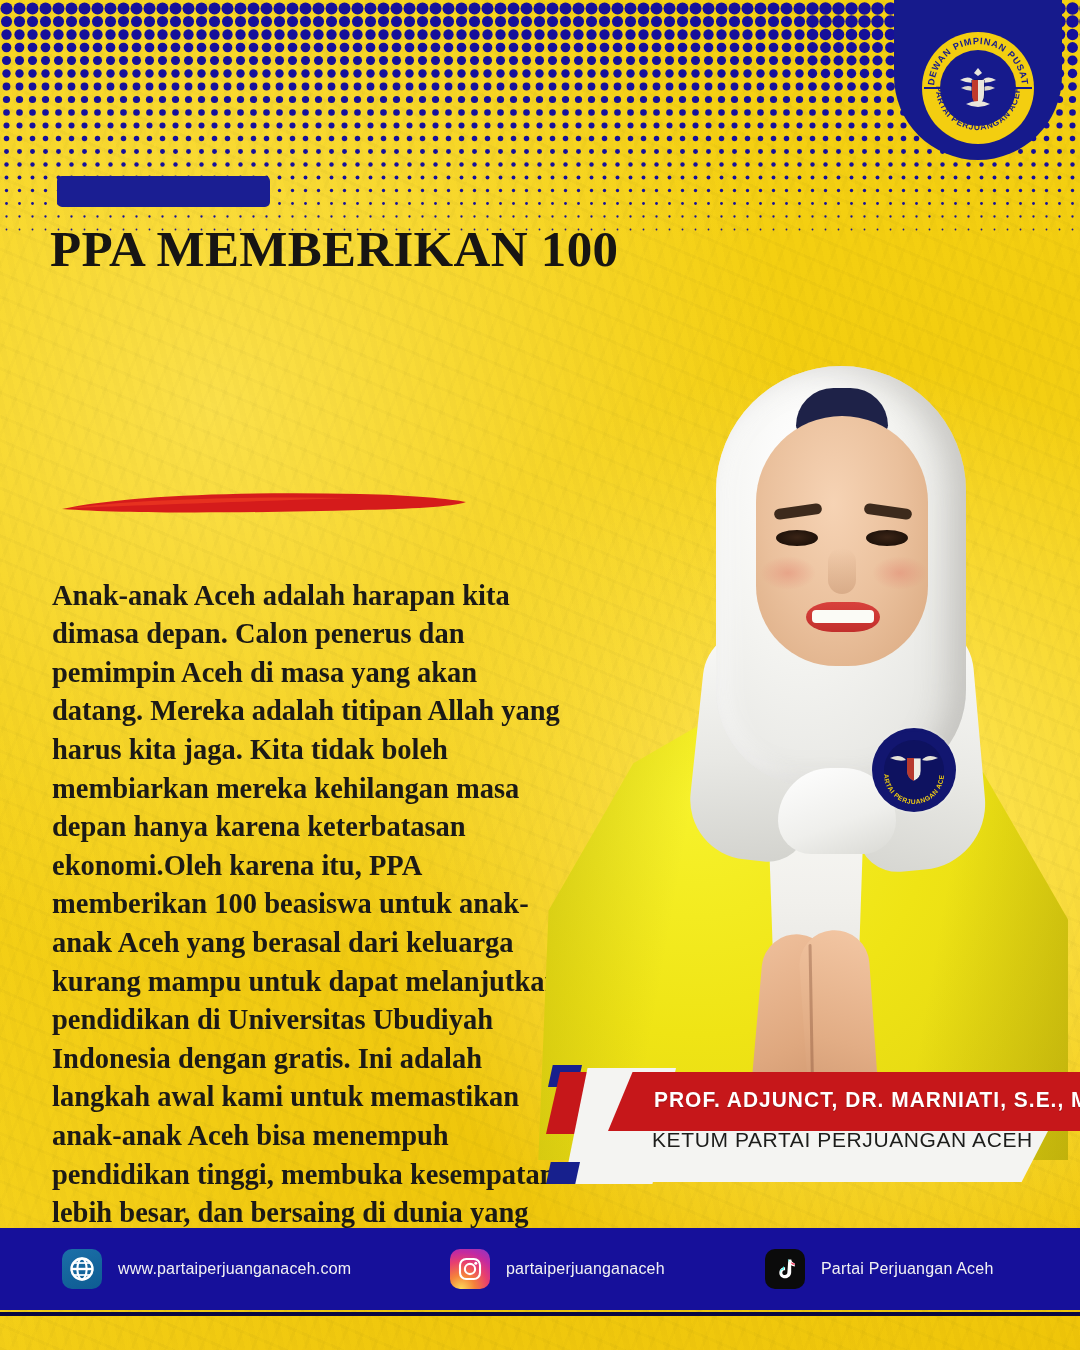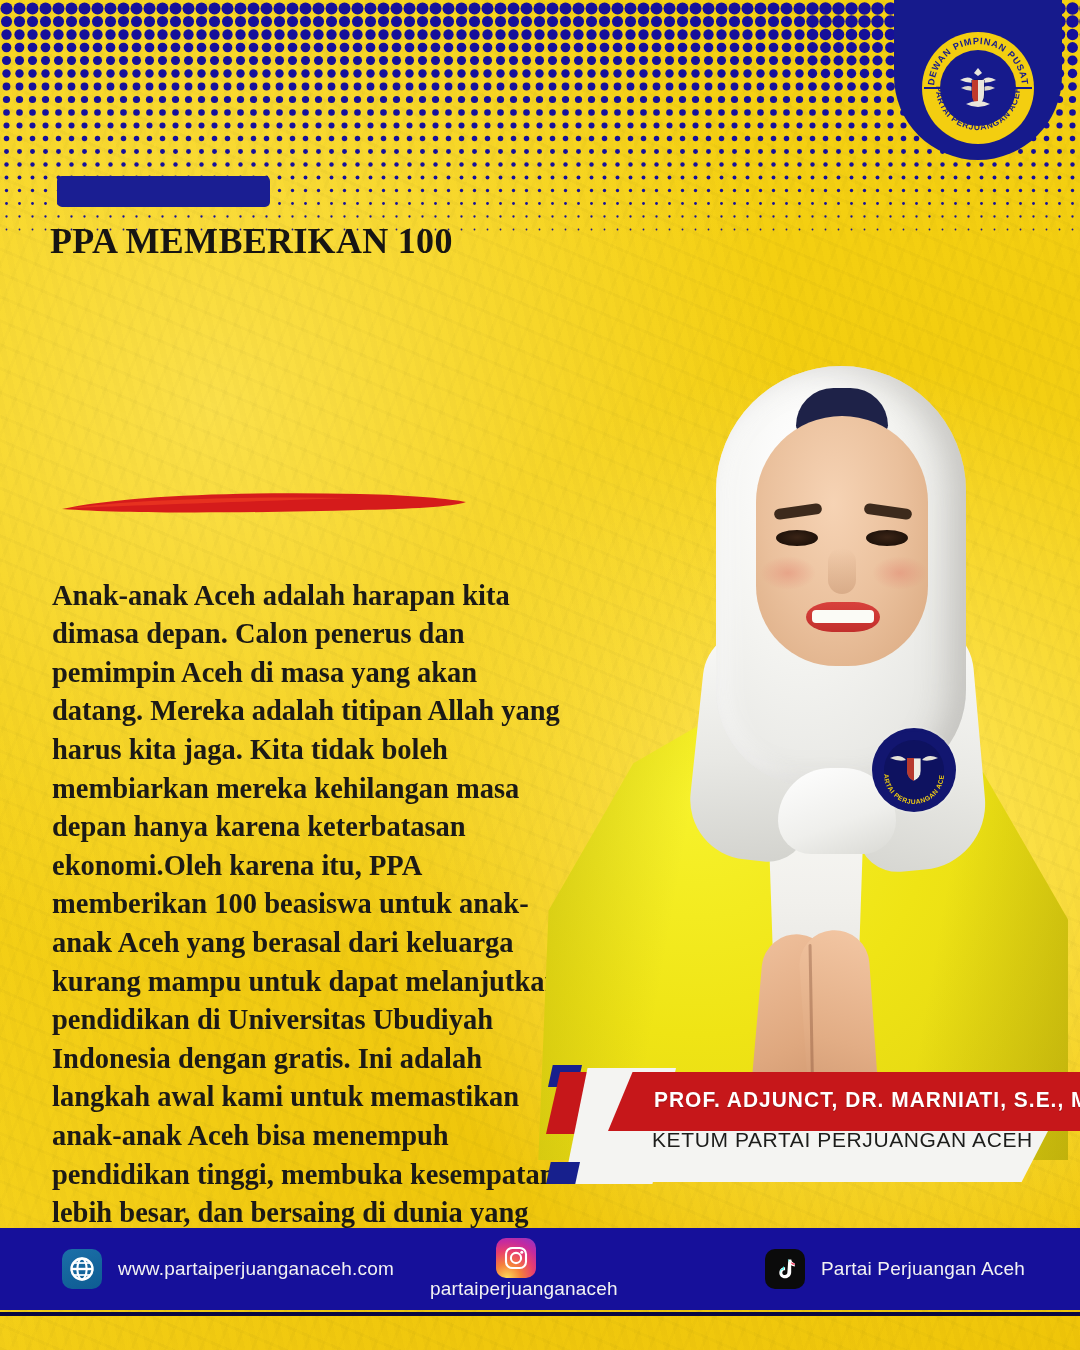--- a/index.html
+++ b/index.html
@@ -67,21 +67,21 @@
 
   
   #tag-bar{
     position:absolute;left:57px;top:176px;width:213px;height:31px;
     background:#1A1E92;border-radius:5px;
   }
   #headline{
     position:absolute;left:50px;top:222px;width:790px;
     font-family:"Liberation Serif",serif;
     font-weight:700;
-    font-size:36px;
+    font-size:51px;
     line-height:1.09;
     letter-spacing:.3px;
     color:#171513;
     text-transform:uppercase;
   }
   #headline .line{display:block;white-space:nowrap;}
 
   #brush{
     position:absolute;left:60px;top:487px;width:408px;height:30px;
     pointer-events:none;
@@ -246,32 +246,32 @@
   }
 
   
   #footer{
     position:absolute;left:0;bottom:40px;width:1080px;height:82px;
     background:#16109A;
     display:flex;align-items:center;
   }
   .foot-item{display:flex;align-items:center;}
   .foot-item .label{
-    color:#F2F2F2;font-size:19px;font-weight:400;letter-spacing:.2px;
+    color:#F2F2F2;font-size:16px;font-weight:400;letter-spacing:.2px;
     font-family:"Liberation Sans",sans-serif;
     white-space:nowrap;
   }
   .ico{width:40px;height:40px;border-radius:10px;margin-right:16px;flex:0 0 auto;
     display:flex;align-items:center;justify-content:center;position:relative;}
   .ico-globe{background:linear-gradient(160deg,#1B6FA8 0%,#0E5C92 100%);}
   .ico-ig{background:
       radial-gradient(circle at 28% 100%, #FDDB59 0%, #F5823B 28%, #E83F6E 55%, #C42AA0 75%, #8A36C9 100%);}
   .ico-tt{background:#0B0B0B;}
   #foot-web{position:absolute;left:62px;}
-  #foot-ig{position:absolute;left:430px;flex-direction:column;}
+  #foot-ig{position:absolute;left:450px;}
   #foot-tt{position:absolute;left:765px;}
   #footer-underline{
     position:absolute;left:0;bottom:34px;width:1080px;height:4px;background:#0A0840;
   }
 </style>
 </head>
 <body>
 
 <div id="poster">
 

